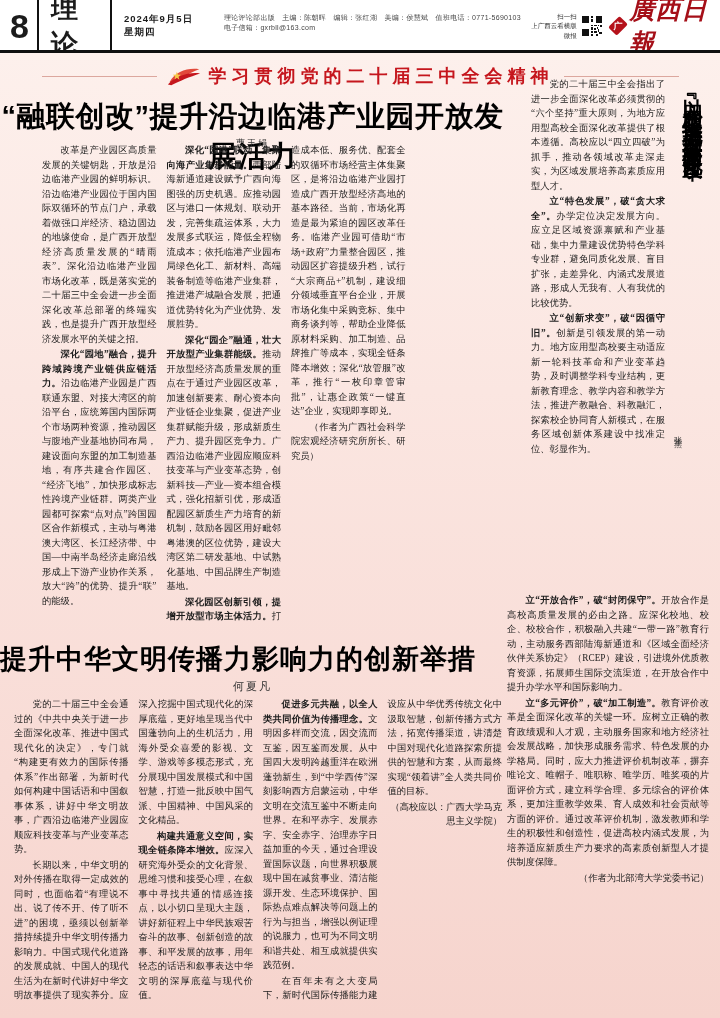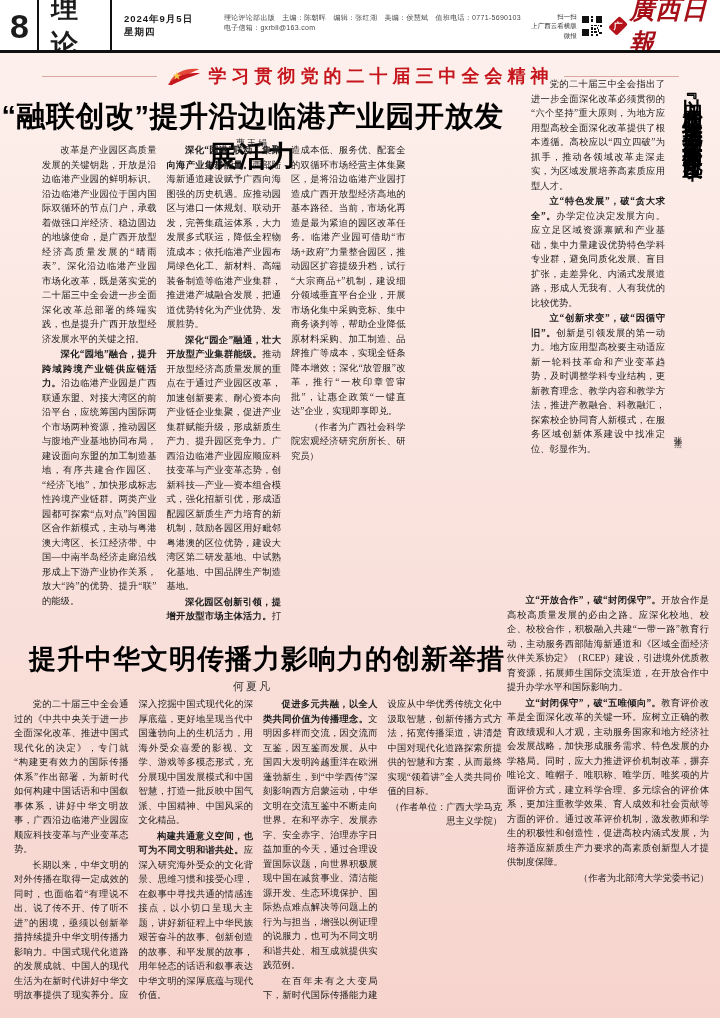--- a/index.html
+++ b/index.html
@@ -59,21 +59,21 @@
   .r-headline { position:absolute; top:6px; right:2px; height:496px;
     writing-mode:vertical-rl; text-orientation:upright;
     font-family:"Liberation Serif", serif; font-weight:900; font-size:20px;
     letter-spacing:3px; color:#000; }
   .r-author { position:absolute; left:6px; bottom:150px;
     writing-mode:vertical-rl; text-orientation:upright; font-size:8px; color:#333; letter-spacing:2px; }
   .r-bottom { margin-top:8px; height:404px; column-count:1; }
   .r-bottom p.attribution, .bottom-body p.attribution { text-align:right; text-indent:0; }
   
   .bottom-headline { position:absolute; top:588px; left:0; width:505px; text-align:left;
-    font-family:"Liberation Serif", serif; font-size:27px; font-weight:900; color:#000; letter-spacing:1px;padding-left:29px; }
+    font-family:"Liberation Serif", serif; font-size:27px; font-weight:900; color:#000; letter-spacing:1px; }
   .bottom-author { position:absolute; top:626px; left:0; width:505px; text-align:center;
     font-size:11px; color:#333; letter-spacing:2px; }
   .bottom-body { position:absolute; top:644px; left:14px; width:488px; height:312px;
     column-count:4; column-gap:10px; }
 </style>
 </head>
 <body>
 
 <div class="page">
 
@@ -137,30 +137,30 @@
             <p><b>立“特色发展”，破“贪大求全”。</b>办学定位决定发展方向。应立足区域资源禀赋和产业基础，集中力量建设优势特色学科专业群，避免同质化发展、盲目扩张，走差异化、内涵式发展道路，形成人无我有、人有我优的比较优势。</p>
             <p><b>立“创新求变”，破“因循守旧”。</b>创新是引领发展的第一动力。地方应用型高校要主动适应新一轮科技革命和产业变革趋势，及时调整学科专业结构，更新教育理念、教学内容和教学方法，推进产教融合、科教融汇，探索校企协同育人新模式，在服务区域创新体系建设中找准定位、彰显作为。</p>
           </div>
         <div class="r-head-zone">
           <div class="r-headline">以『四立四破』推进地方应用型高校全面深化改革</div>
           <div class="r-author">张华燕</div>
         </div>
       </div>
       <div class="r-bottom body-cols">
           <p><b>立“开放合作”，破“封闭保守”。</b>开放合作是高校高质量发展的必由之路。应深化校地、校企、校校合作，积极融入共建“一带一路”教育行动，主动服务西部陆海新通道和《区域全面经济伙伴关系协定》（RCEP）建设，引进境外优质教育资源，拓展师生国际交流渠道，在开放合作中提升办学水平和国际影响力。</p>
-          <p><b>立“封闭保守”，破“五唯倾向”。</b>教育评价改革是全面深化改革的关键一环。应树立正确的教育政绩观和人才观，主动服务国家和地方经济社会发展战略，加快形成服务需求、特色发展的办学格局。同时，应大力推进评价机制改革，摒弃唯论文、唯帽子、唯职称、唯学历、唯奖项的片面评价方式，建立科学合理、多元综合的评价体系，更加注重教学效果、育人成效和社会贡献等方面的评价。通过改革评价机制，激发教师和学生的积极性和创造性，促进高校内涵式发展，为培养适应新质生产力要求的高素质创新型人才提供制度保障。</p>
+          <p><b>立“多元评价”，破“加工制造”。</b>教育评价改革是全面深化改革的关键一环。应树立正确的教育政绩观和人才观，主动服务国家和地方经济社会发展战略，加快形成服务需求、特色发展的办学格局。同时，应大力推进评价机制改革，摒弃唯论文、唯帽子、唯职称、唯学历、唯奖项的片面评价方式，建立科学合理、多元综合的评价体系，更加注重教学效果、育人成效和社会贡献等方面的评价。通过改革评价机制，激发教师和学生的积极性和创造性，促进高校内涵式发展，为培养适应新质生产力要求的高素质创新型人才提供制度保障。</p>
           <p class="attribution">（作者为北部湾大学党委书记）</p>
         </div>
     </div>
 
     <div class="bottom-headline">提升中华文明传播力影响力的创新举措</div>
     <div class="bottom-author">何夏凡</div>
     <div class="bottom-body body-cols">
         <p>党的二十届三中全会通过的《中共中央关于进一步全面深化改革、推进中国式现代化的决定》，专门就“构建更有效力的国际传播体系”作出部署，为新时代如何构建中国话语和中国叙事体系，讲好中华文明故事，广西沿边临港产业园应顺应科技变革与产业变革态势。</p>
         <p>长期以来，中华文明的对外传播在取得一定成效的同时，也面临着“有理说不出、说了传不开、传了听不进”的困境，亟须以创新举措持续提升中华文明传播力影响力。中国式现代化道路的发展成就、中国人的现代生活为在新时代讲好中华文明故事提供了现实养分。应深入挖掘中国式现代化的深厚底蕴，更好地呈现当代中国蓬勃向上的生机活力，用海外受众喜爱的影视、文学、游戏等多模态形式，充分展现中国发展模式和中国智慧，打造一批反映中国气派、中国精神、中国风采的文化精品。</p>
-        <p><b>构建共通意义空间，也可为不同文明和谐共处。</b>应深入研究海外受众的文化背景、思维习惯和接受心理，在叙事中寻找共通的情感连接点，以小切口呈现大主题，讲好新征程上中华民族艰苦奋斗的故事、创新创造的故事、和平发展的故事，用年轻态的话语和叙事表达中华文明的深厚底蕴与现代价值。</p>
+        <p><b>构建共通意义空间，实现全链条降本增效。</b>应深入研究海外受众的文化背景、思维习惯和接受心理，在叙事中寻找共通的情感连接点，以小切口呈现大主题，讲好新征程上中华民族艰苦奋斗的故事、创新创造的故事、和平发展的故事，用年轻态的话语和叙事表达中华文明的深厚底蕴与现代价值。</p>
         <p><b>促进多元共融，以全人类共同价值为传播理念。</b>文明因多样而交流，因交流而互鉴，因互鉴而发展。从中国四大发明跨越重洋在欧洲蓬勃新生，到“中学西传”深刻影响西方启蒙运动，中华文明在交流互鉴中不断走向世界。在和平赤字、发展赤字、安全赤字、治理赤字日益加重的今天，通过合理设置国际议题，向世界积极展现中国在减贫事业、清洁能源开发、生态环境保护、国际热点难点解决等问题上的行为与担当，增强以例证理的说服力，也可为不同文明和谐共处、相互成就提供实践范例。</p>
         <p>在百年未有之大变局下，新时代国际传播能力建设应从中华优秀传统文化中汲取智慧，创新传播方式方法，拓宽传播渠道，讲清楚中国对现代化道路探索所提供的智慧和方案，从而最终实现“领着讲”全人类共同价值的目标。</p>
-        <p class="attribution">（作者单位：广西大学马克思主义学院）</p>
+        <p class="attribution">（高校应以：广西大学马克思主义学院）</p>
       </div>
 
   </div>
 </div>
 
 </body></html>

